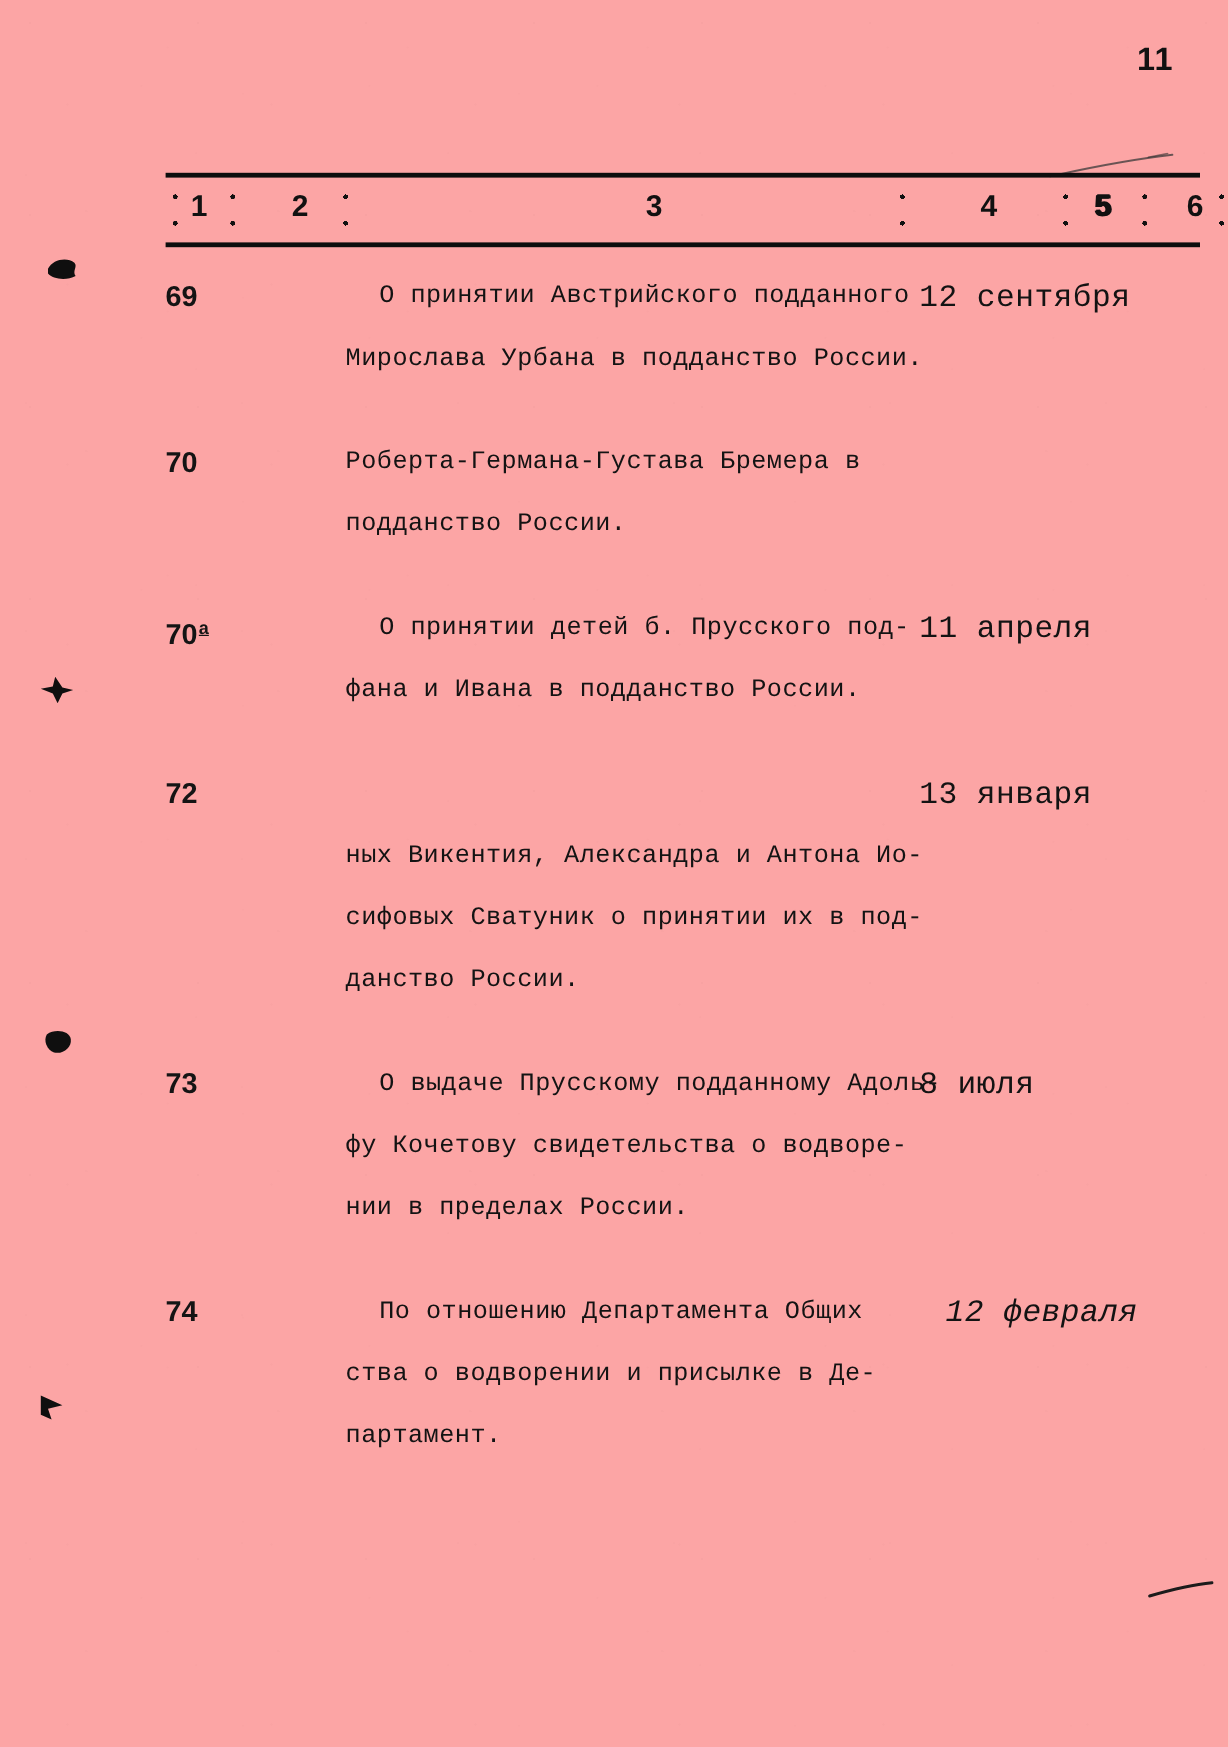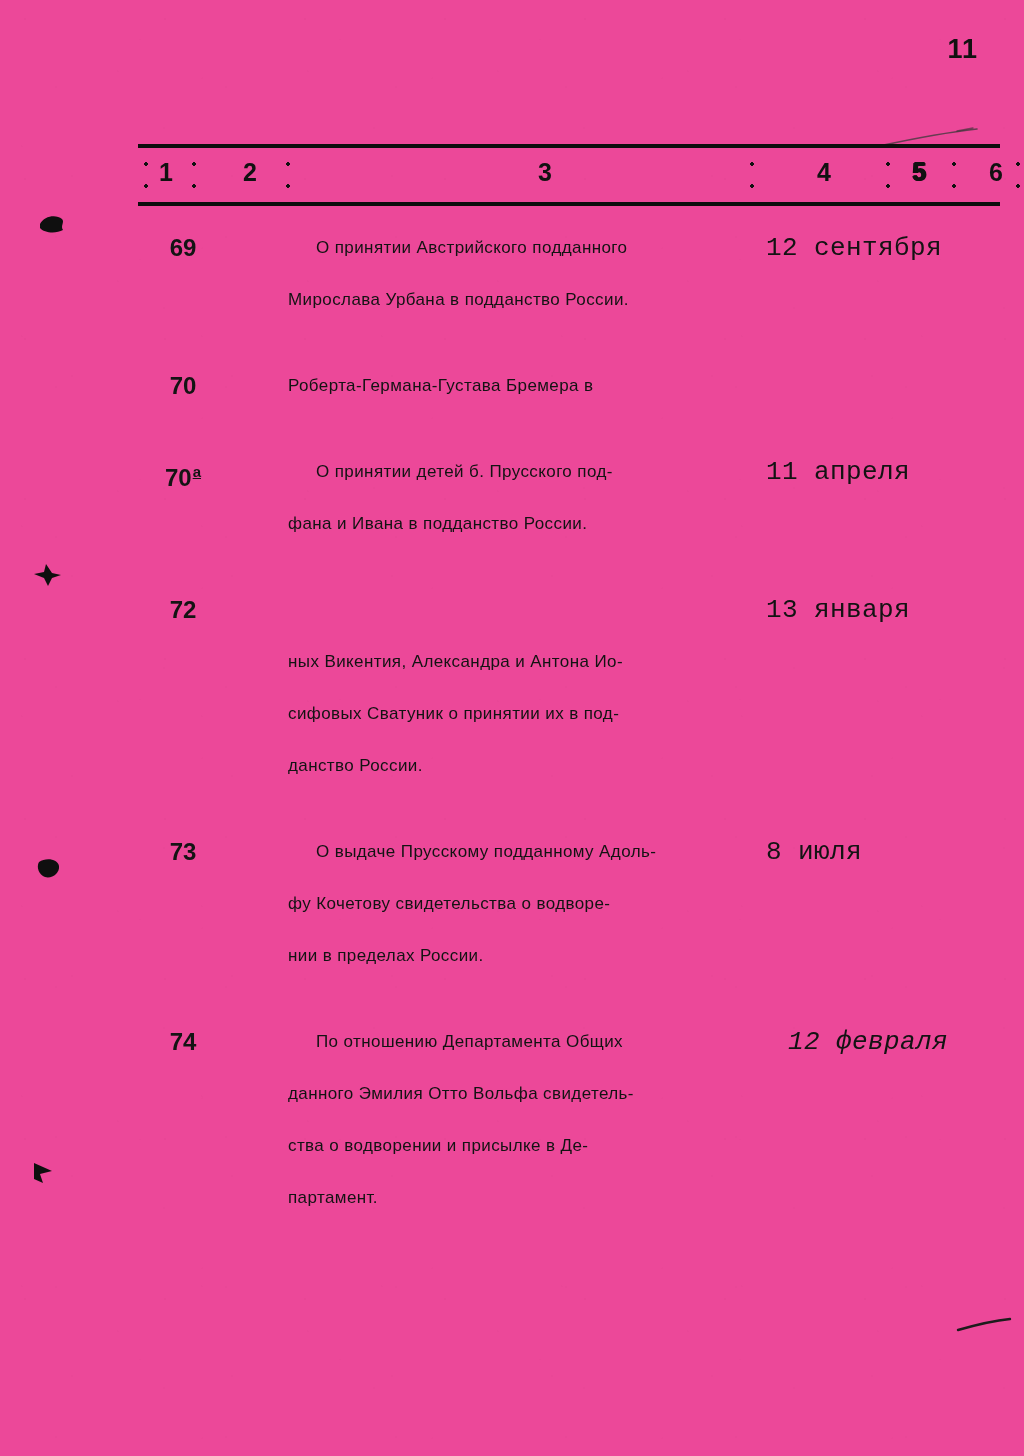--- a/index.html
+++ b/index.html
@@ -11,21 +11,21 @@
   body {
     font-family: "Liberation Mono", "DejaVu Sans Mono", monospace;
     color: #1a1a1a;
   }
 
   #page {
     position: relative;
     width: 1024px;
     height: 1456px;
     margin: 0 auto;
-    background: #ec4899;
+    background: #fca5a5;
     overflow: hidden;
   }
 
   
   #paper-grain {
     position: absolute;
     inset: 0;
     pointer-events: none;
     background:
       radial-gradient(circle at 18% 12%, rgba(0,0,0,0.018) 0 1px, transparent 1px),
@@ -127,24 +127,24 @@
     width: 1024px;
   }
 
   .entry {
     position: relative;
     margin-bottom: 34px;
   }
 
   .entry-num {
     position: absolute;
-    left: 151px;
+    left: 138px;
     top: 0;
     width: 64px;
-    text-align: center;
+    text-align: left;
     font-family: "Liberation Sans", sans-serif;
     font-size: 24px;
     font-weight: 600;
     color: #141414;
     line-height: 40px;
     white-space: nowrap;
   }
   .entry-num sup {
     font-size: 15px;
     font-weight: 600;
@@ -158,22 +158,22 @@
     width: 700px;
   }
 
   .line {
     position: relative;
     height: 52px;
     line-height: 40px;
     white-space: nowrap;
   }
   .line-text {
-    font-family: Liberation Sans, sans-serif;
-    font-size: 17px;
+    font-family: Liberation Mono, monospace;
+    font-size: 21px;
     letter-spacing: 0.4px;
     color: #131313;
     display: inline-block;
   }
   .line.indented .line-text { padding-left: 28px; }
 
   .line-date {
     position: absolute;
     left: 478px;
     top: 0;
@@ -234,20 +234,21 @@
         <div class="entry-num"><span>69</span></div>
         <div class="entry-body">
           <div class="line indented"><span class="line-text">О принятии Австрийского подданного</span><span class="line-date">12 сентября</span></div>
           <div class="line"><span class="line-text">Мирослава Урбана в подданство России.</span></div>
         </div>
       </div>
       <div class="entry">
         <div class="entry-num"><span>70</span></div>
         <div class="entry-body">
           <div class="line"><span class="line-text">Роберта-Германа-Густава Бремера в</span></div>
+          <div class="line"><span class="line-text">подданство России.</span></div>
         </div>
       </div>
       <div class="entry">
         <div class="entry-num"><span>70</span><sup>а</sup></div>
         <div class="entry-body">
           <div class="line indented"><span class="line-text">О принятии детей б. Прусского под-</span><span class="line-date">11 апреля</span></div>
           <div class="line"><span class="line-text">фана и Ивана в подданство России.</span></div>
         </div>
       </div>
       <div class="entry">
@@ -264,21 +265,20 @@
         <div class="entry-body">
           <div class="line indented"><span class="line-text">О выдаче Прусскому подданному Адоль-</span><span class="line-date">8 июля</span></div>
           <div class="line"><span class="line-text">фу Кочетову свидетельства о водворе-</span></div>
           <div class="line"><span class="line-text">нии в пределах России.</span></div>
         </div>
       </div>
       <div class="entry">
         <div class="entry-num"><span>74</span></div>
         <div class="entry-body">
           <div class="line indented"><span class="line-text">По отношению Департамента Общих</span><span class="line-date wide">12 февраля</span></div>
-          <div class="line"><span class="line-text">данного Эмилия Отто Вольфа свидетель-</span></div>
           <div class="line"><span class="line-text">ства о водворении и присылке в Де-</span></div>
           <div class="line"><span class="line-text">партамент.</span></div>
         </div>
       </div>
     </div>
 
   <div id="margin-marks">
       <svg class="margin-mark" viewBox="0 0 30 26" style="top: 212px; left: 36px;">
         <path d="M4 12 C 8 4, 20 2, 26 7 C 29 10, 24 14, 27 18 C 20 22, 8 21, 4 16 Z" fill="#0f0f0f"></path>
       </svg>

